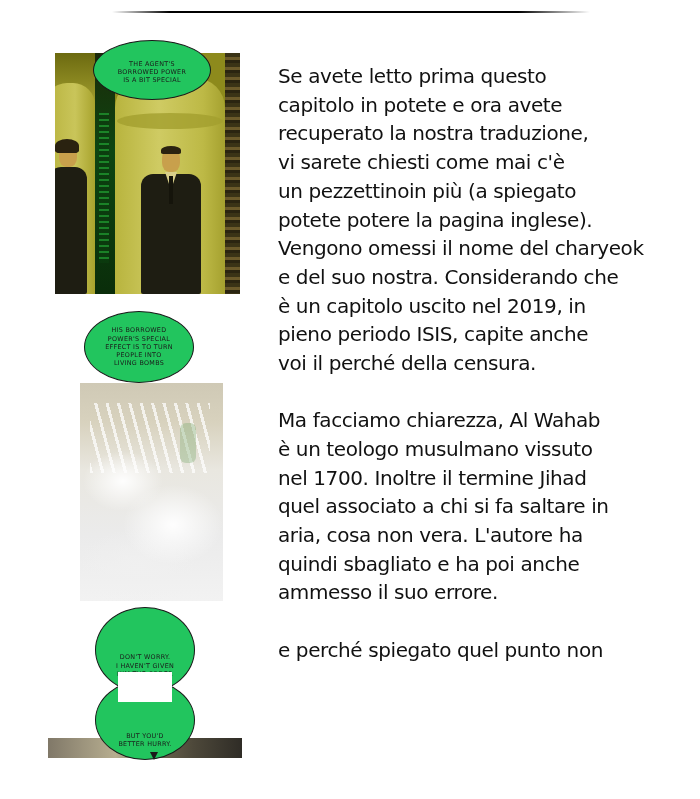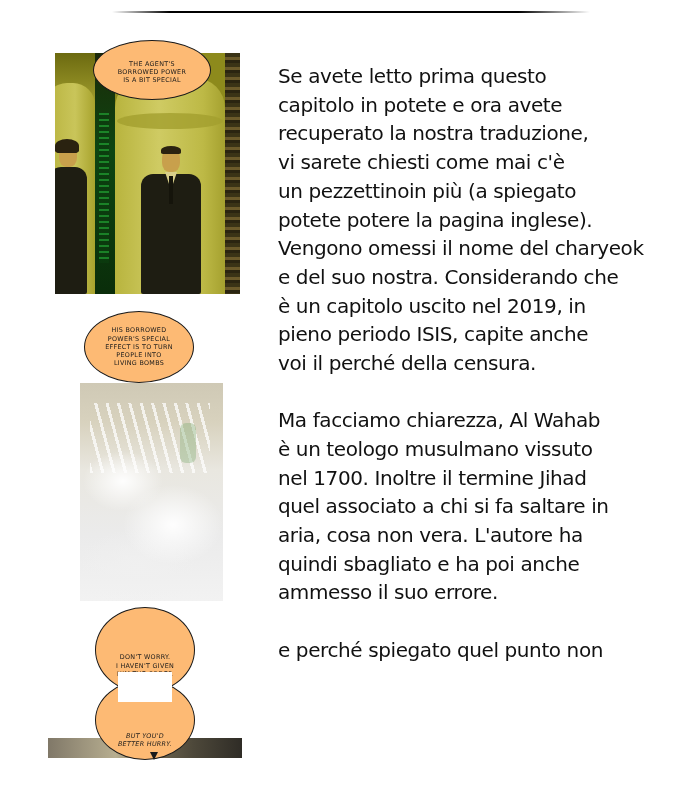--- a/index.html
+++ b/index.html
@@ -78,29 +78,29 @@
     .figure.main .suit { left: 0; top: 26px; width: 60px; height: 120px; }
     .figure.main .shirt { left: 24px; top: 24px; width: 12px; height: 18px; clip-path: polygon(0 0,100% 0,50% 100%); }
     .figure.main .tie { left: 28px; top: 28px; width: 4px; height: 28px; }
     .figure.side { left: -6px; top: 90px; width: 40px; height: 151px; }
     .figure.side .head { left: 10px; top: 0; width: 18px; height: 24px; }
     .figure.side .hair { left: 6px; top: -4px; width: 24px; height: 14px; }
     .figure.side .suit { left: 0; top: 24px; width: 38px; height: 127px; }
 
     
     .bubble {
-      position: absolute; background: #fdba74; border: 1.3px solid #1a1a1a; border-radius: 50%;
+      position: absolute; background: #22c55e; border: 1.3px solid #1a1a1a; border-radius: 50%;
       display: flex; align-items: center; justify-content: center; text-align: center;
       font-family: "DejaVu Sans", sans-serif; font-size: 6.4px; line-height: 1.3;
       letter-spacing: .3px; color: #1a1a1a; text-transform: uppercase; white-space: pre-line;
     }
     .bubble-1 { left: 93px; top: 40px; width: 118px; height: 60px; padding-top: 4px; }
     .bubble-2 { left: 84px; top: 311px; width: 110px; height: 72px; justify-content: center; }
     .bubble-3 { left: 95px; top: 607px; width: 100px; height: 86px; border-radius: 50%; }
-    .bubble-4 { left: 95px; top: 680px; width: 100px; height: 80px; border-radius: 50%; font-style: italic; }
+    .bubble-4 { left: 95px; top: 680px; width: 100px; height: 80px; border-radius: 50%; }
     .bubble-neck {
       position: absolute; left: 118px; top: 672px; width: 54px; height: 30px; background: #fff; z-index: 2;
     }
     .bubble-tail {
       position: absolute; left: 150px; top: 752px; width: 0; height: 0; z-index: 3;
       border-left: 4px solid transparent; border-right: 4px solid transparent; border-top: 8px solid #1a1a1a;
     }
     .bubble-3, .bubble-4 { z-index: 1; }
     .bubble-3 .txt, .bubble-4 .txt { position: relative; z-index: 4; margin-top: 40px; }
 

